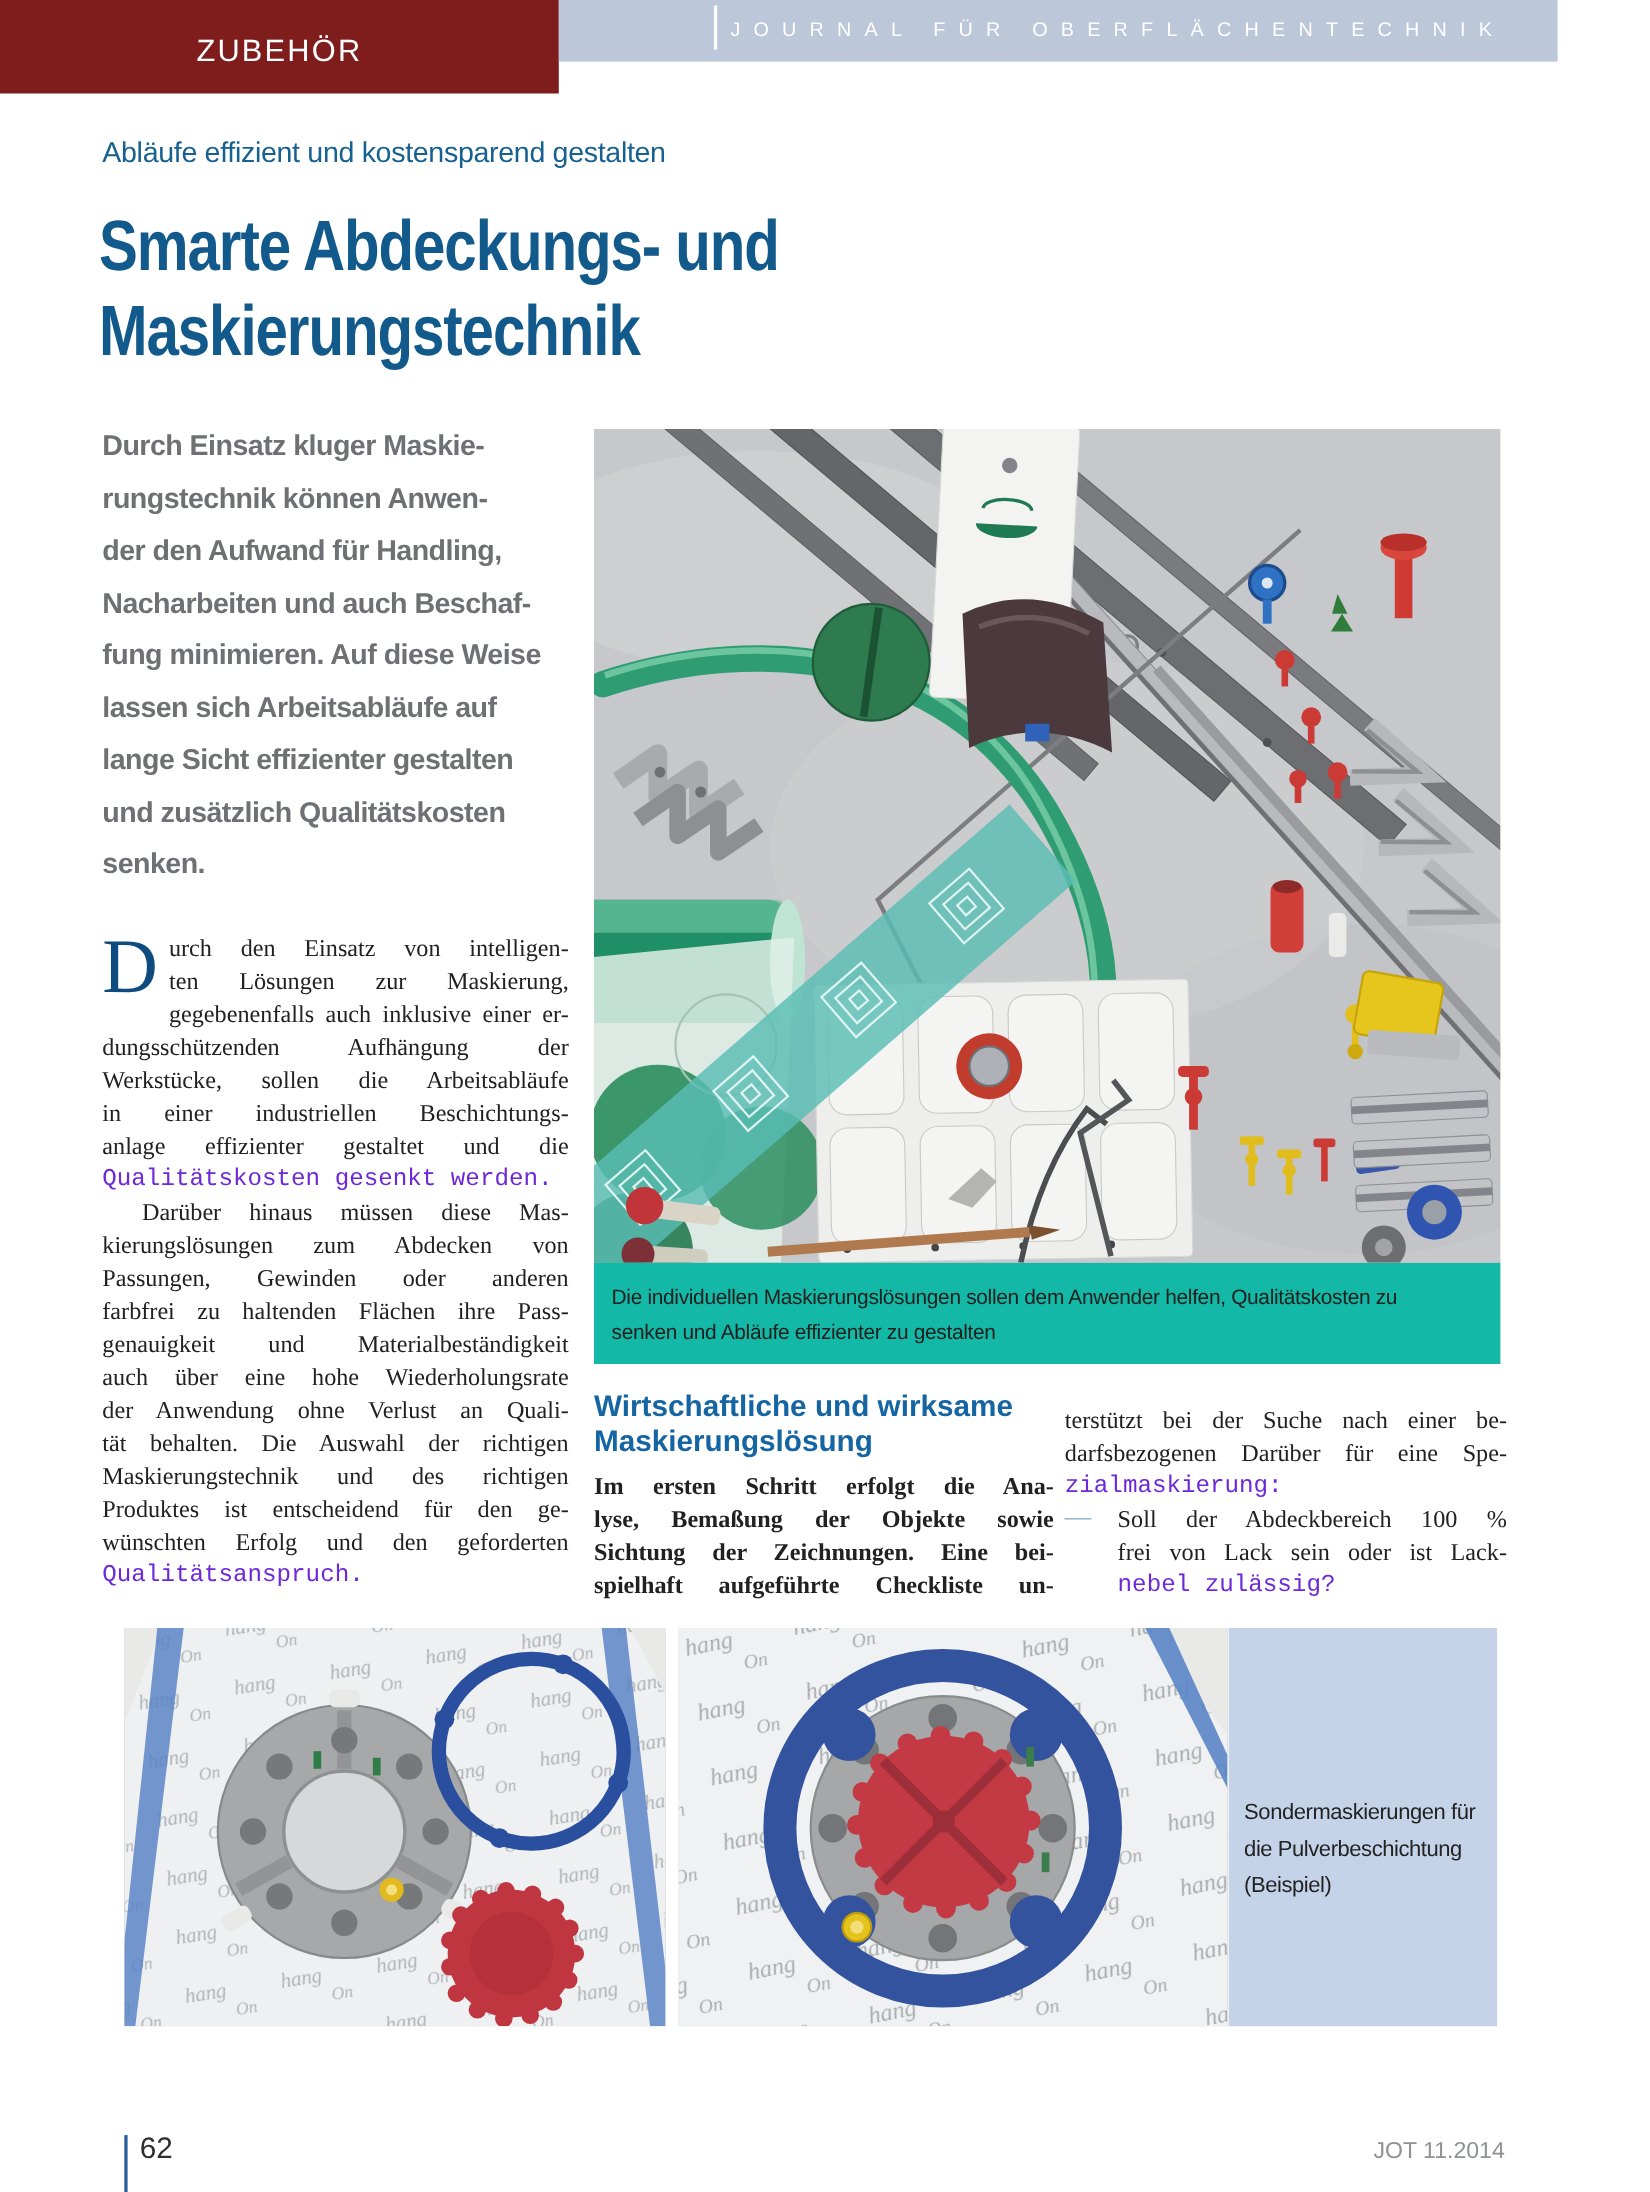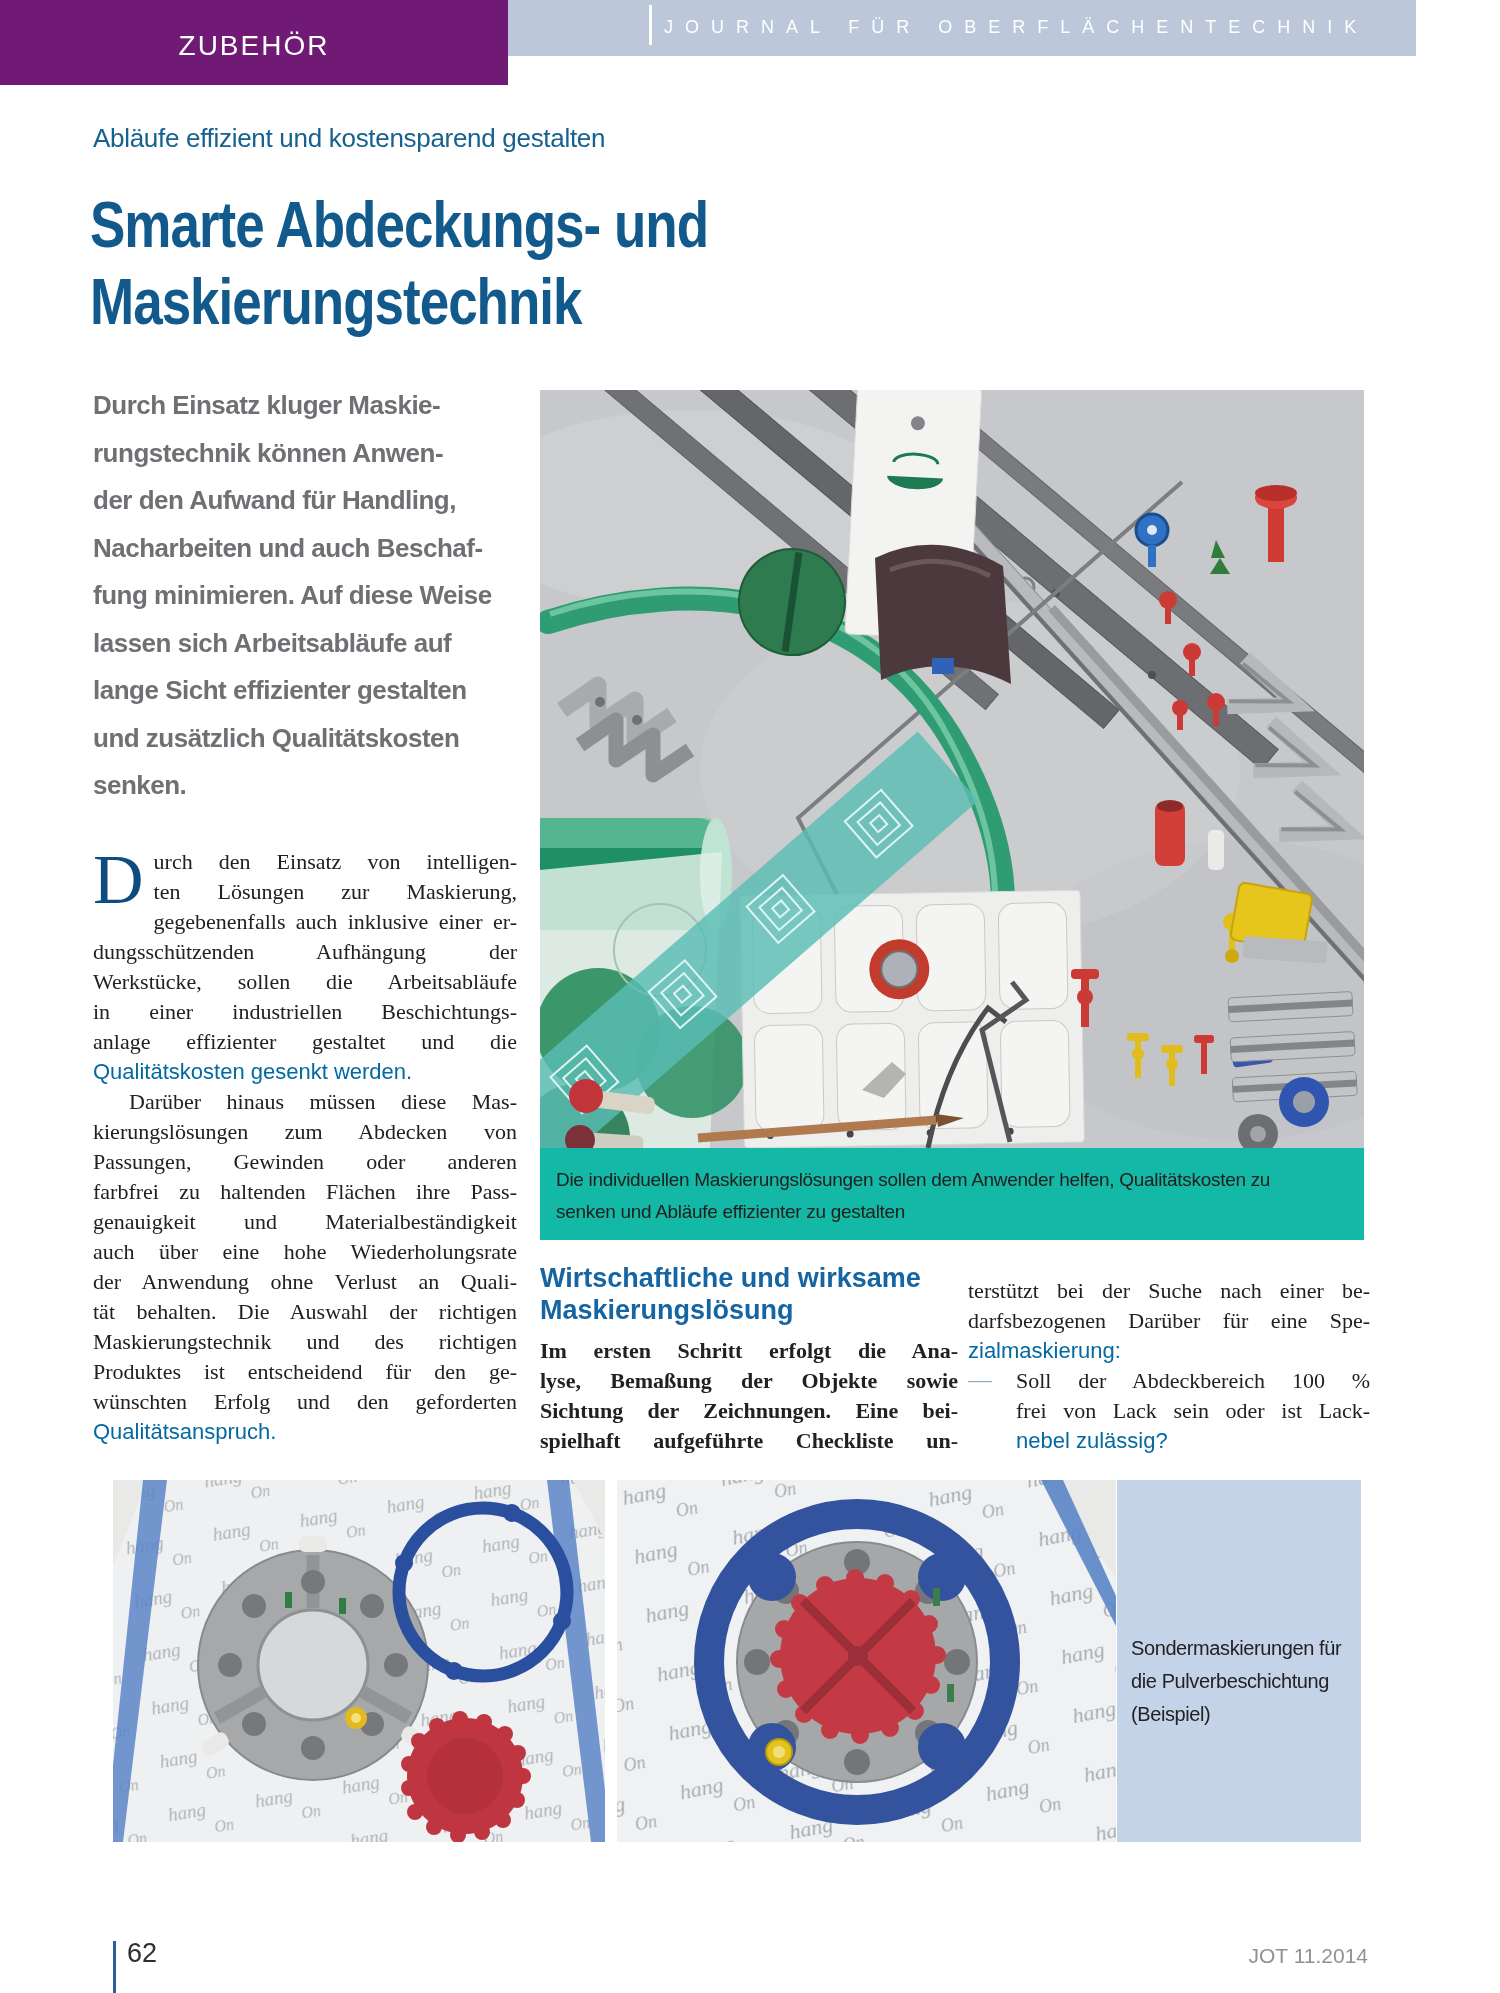--- a/index.html
+++ b/index.html
@@ -1,39 +1,39 @@
 <!DOCTYPE html>
 <html><head>
 <meta charset="utf-8">
 <style>
   html,body{margin:0;padding:0;background:#ffffff;}
   .page{position:relative;width:1500px;height:1993px;background:#ffffff;overflow:hidden;
         font-family:"Liberation Sans",sans-serif;}
   .abs{position:absolute;}
 
   
-  .hdr-dark{left:0;top:0;width:508px;height:85px;background:#701a75;display:flex;
+  .hdr-dark{left:0;top:0;width:508px;height:85px;background:#7f1d1d;display:flex;
             align-items:center;justify-content:center;}
   .hdr-dark span{color:#ffffff;font-size:28px;letter-spacing:2px;padding-top:6px;}
   .hdr-light{left:508px;top:0;width:908px;height:56px;background:#bcc7da;}
   .hdr-tick{left:649px;top:5px;width:3px;height:40px;background:#ffffff;}
   .hdr-journal{left:664px;top:17px;color:#ffffff;font-size:18px;letter-spacing:12px;white-space:nowrap;}
 
   
   .kicker{left:93px;top:123px;font-size:26px;letter-spacing:-0.3px;color:#16618f;}
   .title{left:90px;top:186px;font-size:53px;line-height:63px;letter-spacing:-1px;font-weight:700;
          color:#125a8c;transform:scaleY(1.22);transform-origin:top left;white-space:pre-line;}
 
   .standfirst{left:93px;top:382px;width:470px;font-size:26px;line-height:47.5px;font-weight:700;
               letter-spacing:-0.5px;color:#6f7073;white-space:pre-line;}
 
   
   .serif{font-family:"Liberation Serif",serif;font-size:22px;line-height:30px;color:#212121;
          white-space:pre-line;text-align:justify;text-align-last:justify;}
-  .serif-last{font-family:Liberation Sans, sans-serif;font-size:22px;line-height:30px;color:#0369a1;
+  .serif-last{font-family:Liberation Mono, monospace;font-size:22px;line-height:30px;color:#6d28d9;
               white-space:pre-line;text-align:left;}
   .col1{left:93px;top:847px;width:424px;}
   .dropcap{float:left;font-family:"Liberation Serif",serif;font-size:70px;line-height:58px;
            height:58px;color:#0e4c80;margin:4px 10px 0 0;font-weight:500;}
   .indent{text-indent:36px;}
   .col2{left:540px;top:1262px;width:418px;font-weight:bold;}
   .subhead{font-size:27px;line-height:32px;color:#1565a3;white-space:pre-line;margin-bottom:10px;}
   .col3{left:968px;top:1276px;width:402px;}
   .bullet{position:relative;margin-top:0;}
   .bullet .marker{position:absolute;left:0;top:0;color:#8aadcc;font-family:"Liberation Serif",serif;

